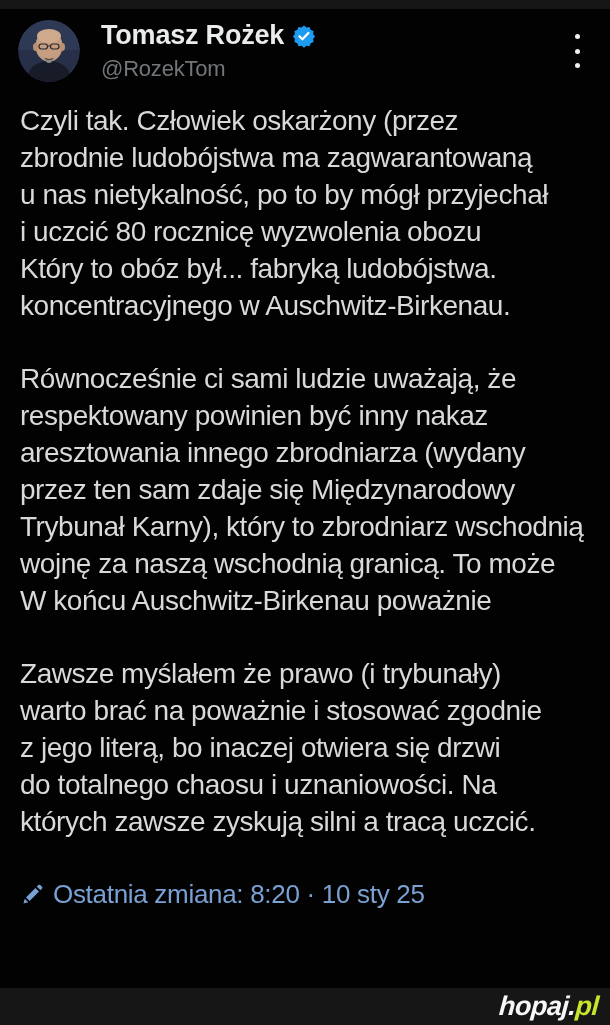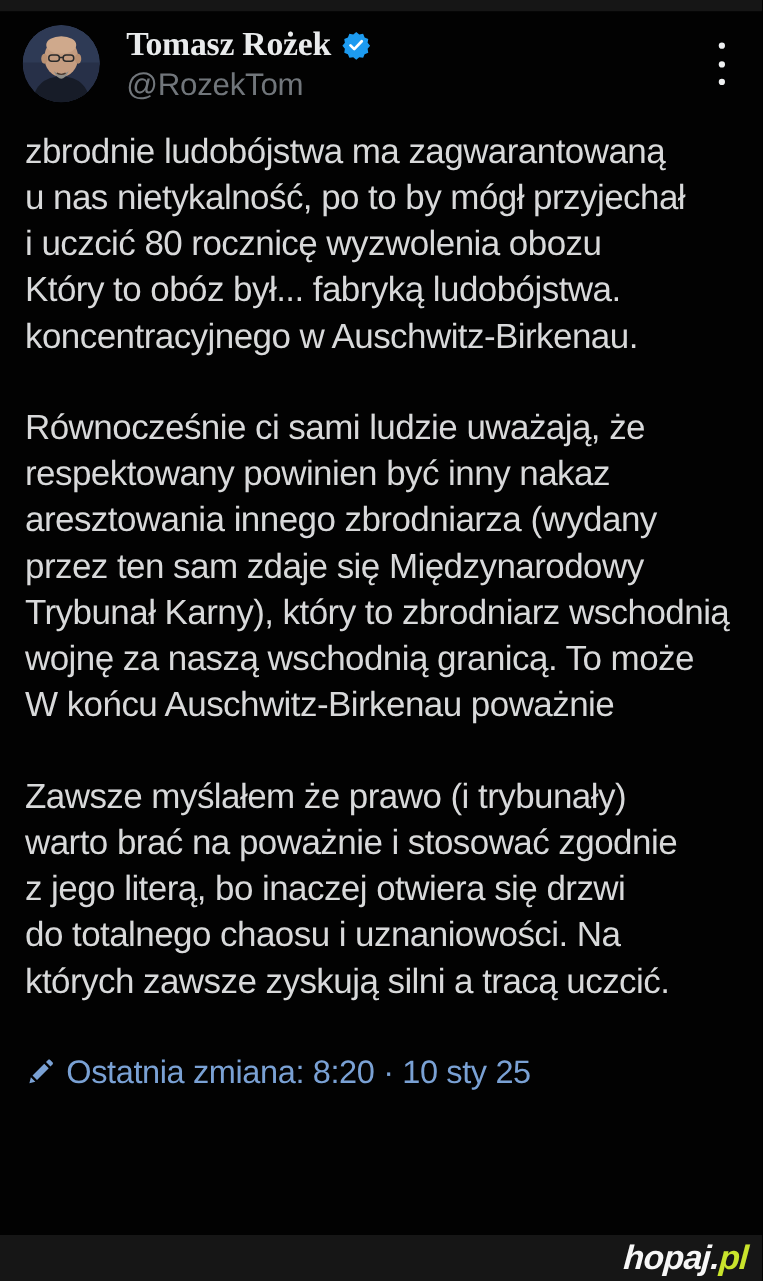--- a/index.html
+++ b/index.html
@@ -17,24 +17,24 @@
   }
   
   .header{position:absolute;top:18px;left:0;width:610px;height:80px;}
   .avatar{
     position:absolute;left:18px;top:2px;width:62px;height:62px;
     border-radius:50%;overflow:hidden;display:block;
   }
   .id-block{position:absolute;left:101px;top:2px;}
   .display-name{
     font-size:27px;font-weight:bold;color:#e9ebec;letter-spacing:-0.2px;
-    display:flex;align-items:center;gap:8px;line-height:31px;font-family:Liberation Serif, serif;
+    display:flex;align-items:center;gap:8px;line-height:31px;
   }
   .handle{
-    font-size:25px;color:#71767b;line-height:31px;margin-top:2px;letter-spacing:-0.2px;
+    font-size:22px;color:#71767b;line-height:31px;margin-top:2px;letter-spacing:-0.2px;
   }
   .badge{display:inline-block;width:24px;height:24px;}
   .kebab{
     position:absolute;right:22px;top:16px;width:22px;height:34px;
     display:flex;flex-direction:column;align-items:center;justify-content:space-between;
     cursor:pointer;
   }
   .kebab i{width:5px;height:5px;border-radius:50%;background:#eef0f1;display:block;}
   
   .tweet-body{
@@ -112,20 +112,21 @@
     <div class="kebab">
       <i></i>
       <i></i>
       <i></i>
     </div>
   </div>
 
   <div class="tweet-body">
 
     <div class="para">
+      <div class="tl">Czyli tak. Człowiek oskarżony (przez</div>
       <div class="tl">zbrodnie ludobójstwa ma zagwarantowaną</div>
       <div class="tl">u nas nietykalność, po to by mógł przyjechał</div>
       <div class="tl">i uczcić 80 rocznicę wyzwolenia obozu</div>
       <div class="tl">Który to obóz był... fabryką ludobójstwa.</div>
       <div class="tl">koncentracyjnego w Auschwitz-Birkenau.</div>
     </div>
 
     <div class="para">
       <div class="tl">Równocześnie ci sami ludzie uważają, że</div>
       <div class="tl">respektowany powinien być inny nakaz</div>

